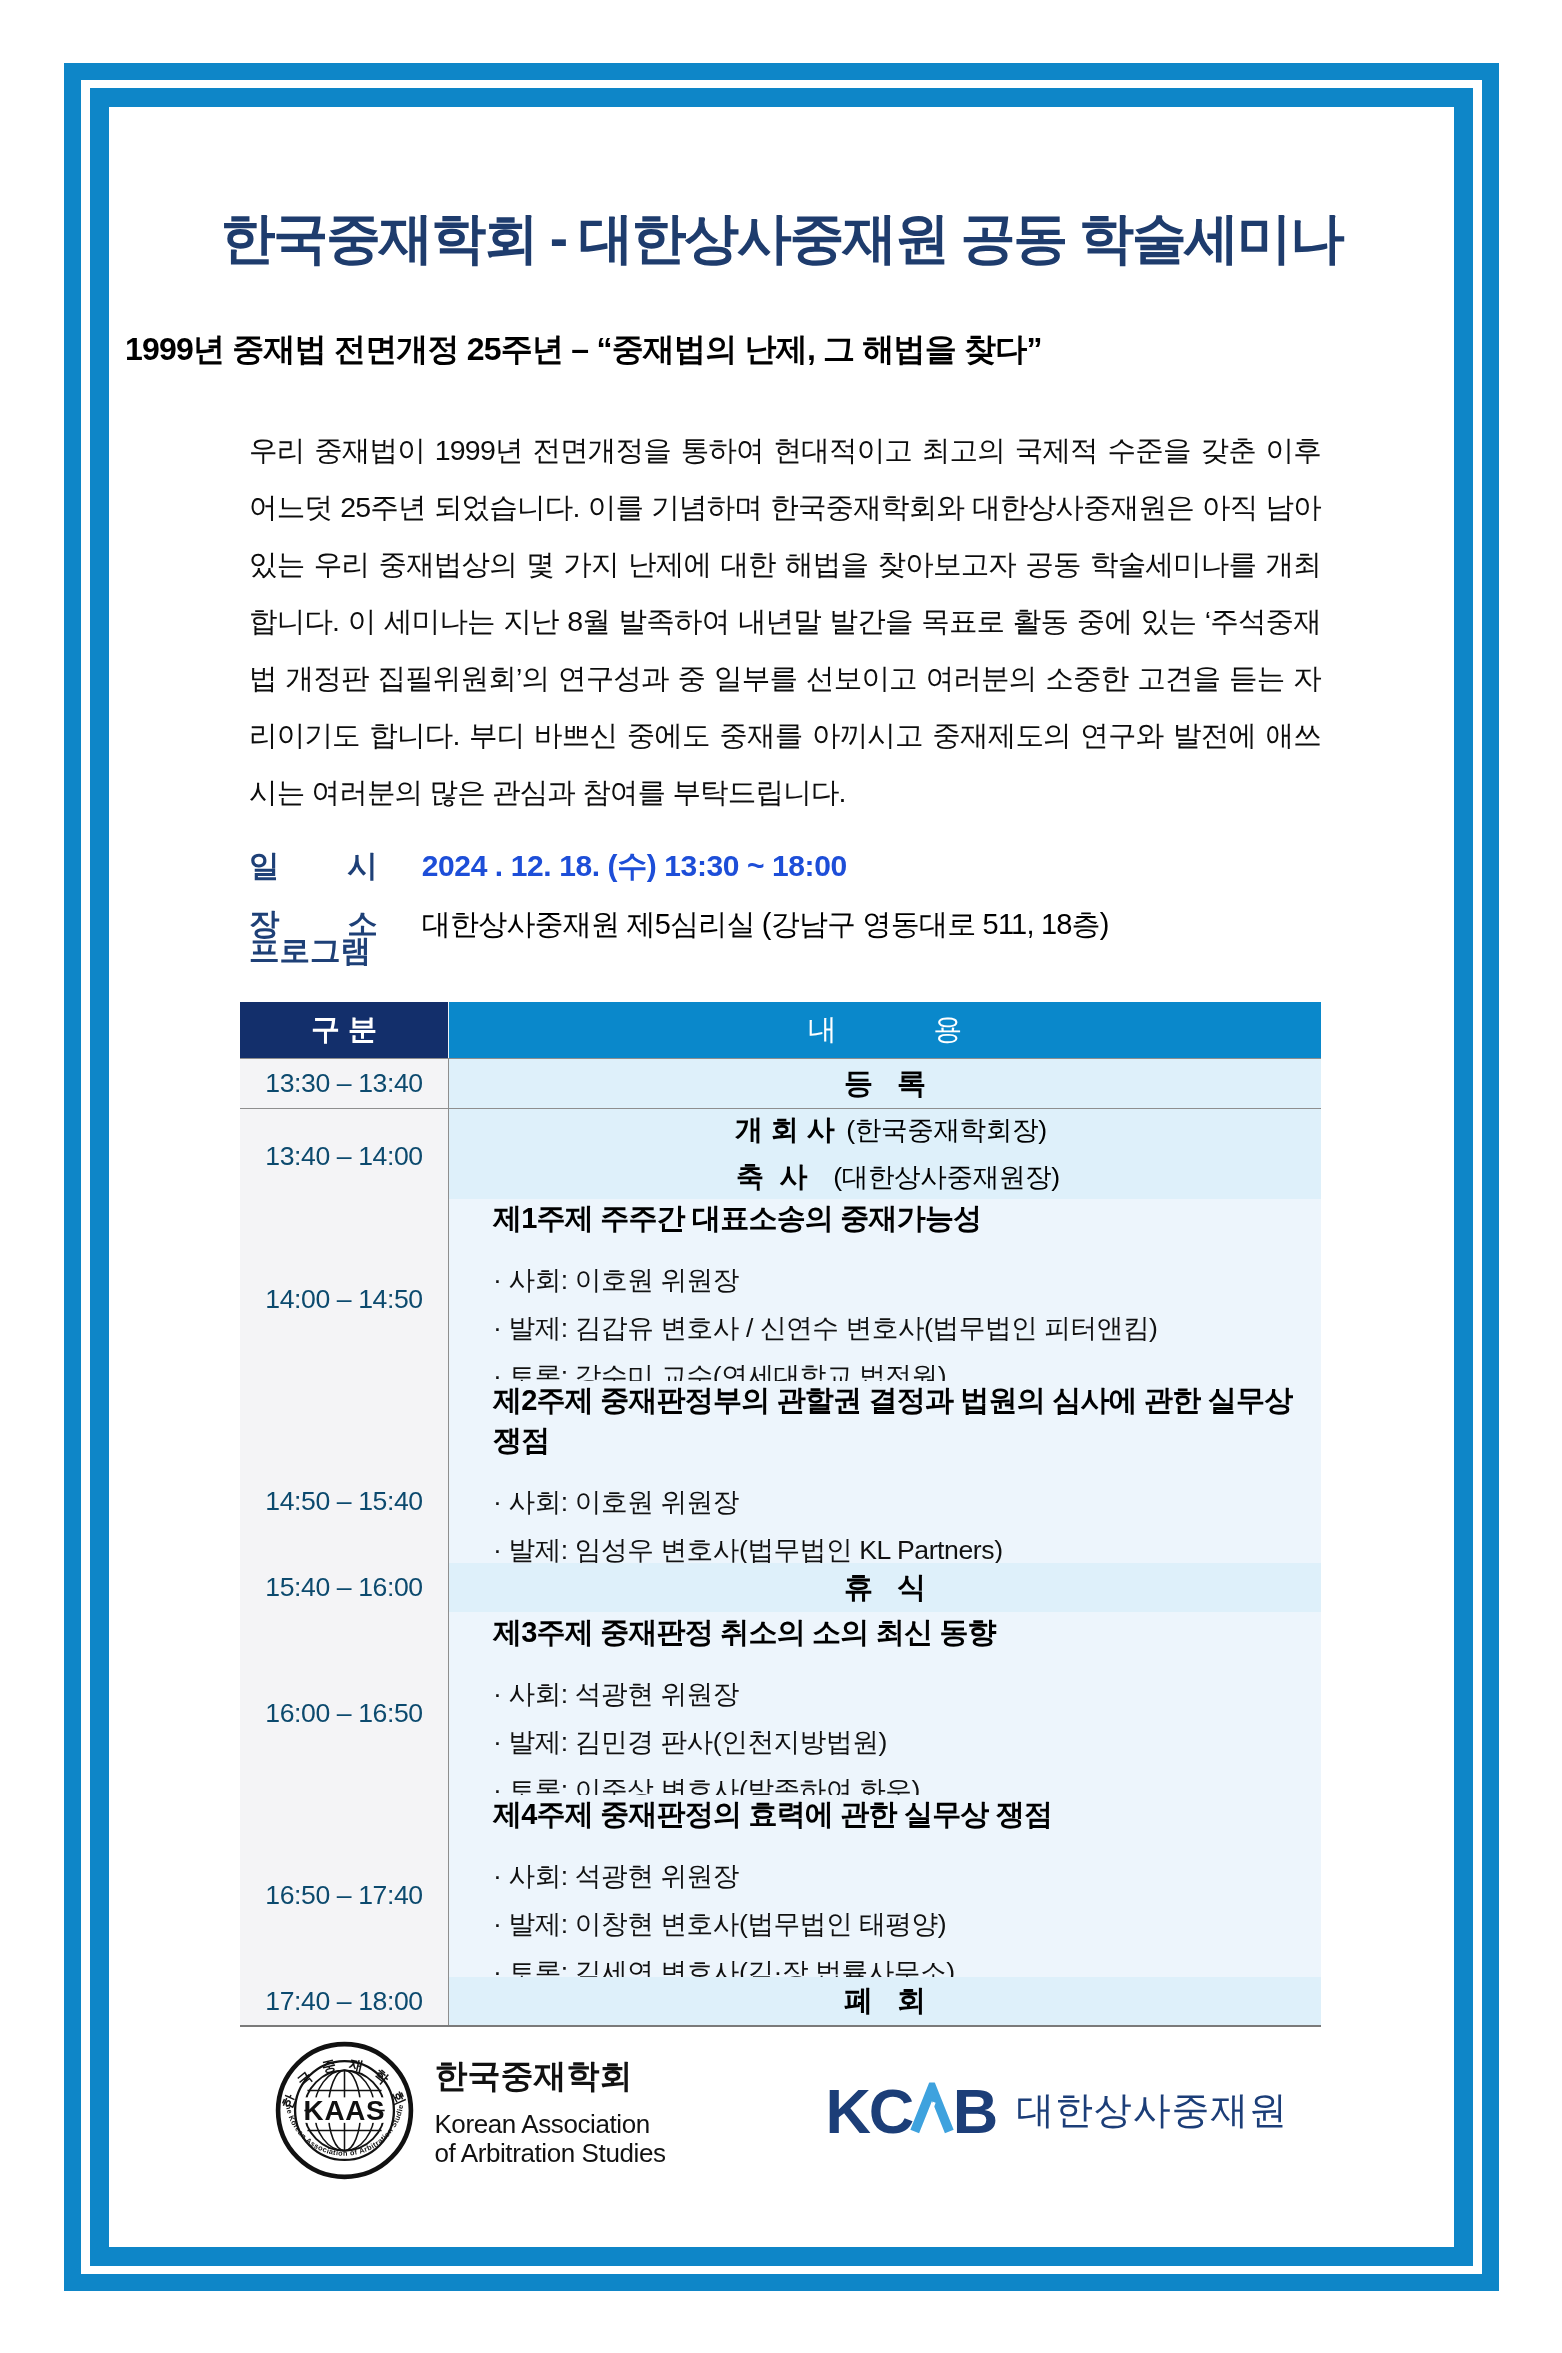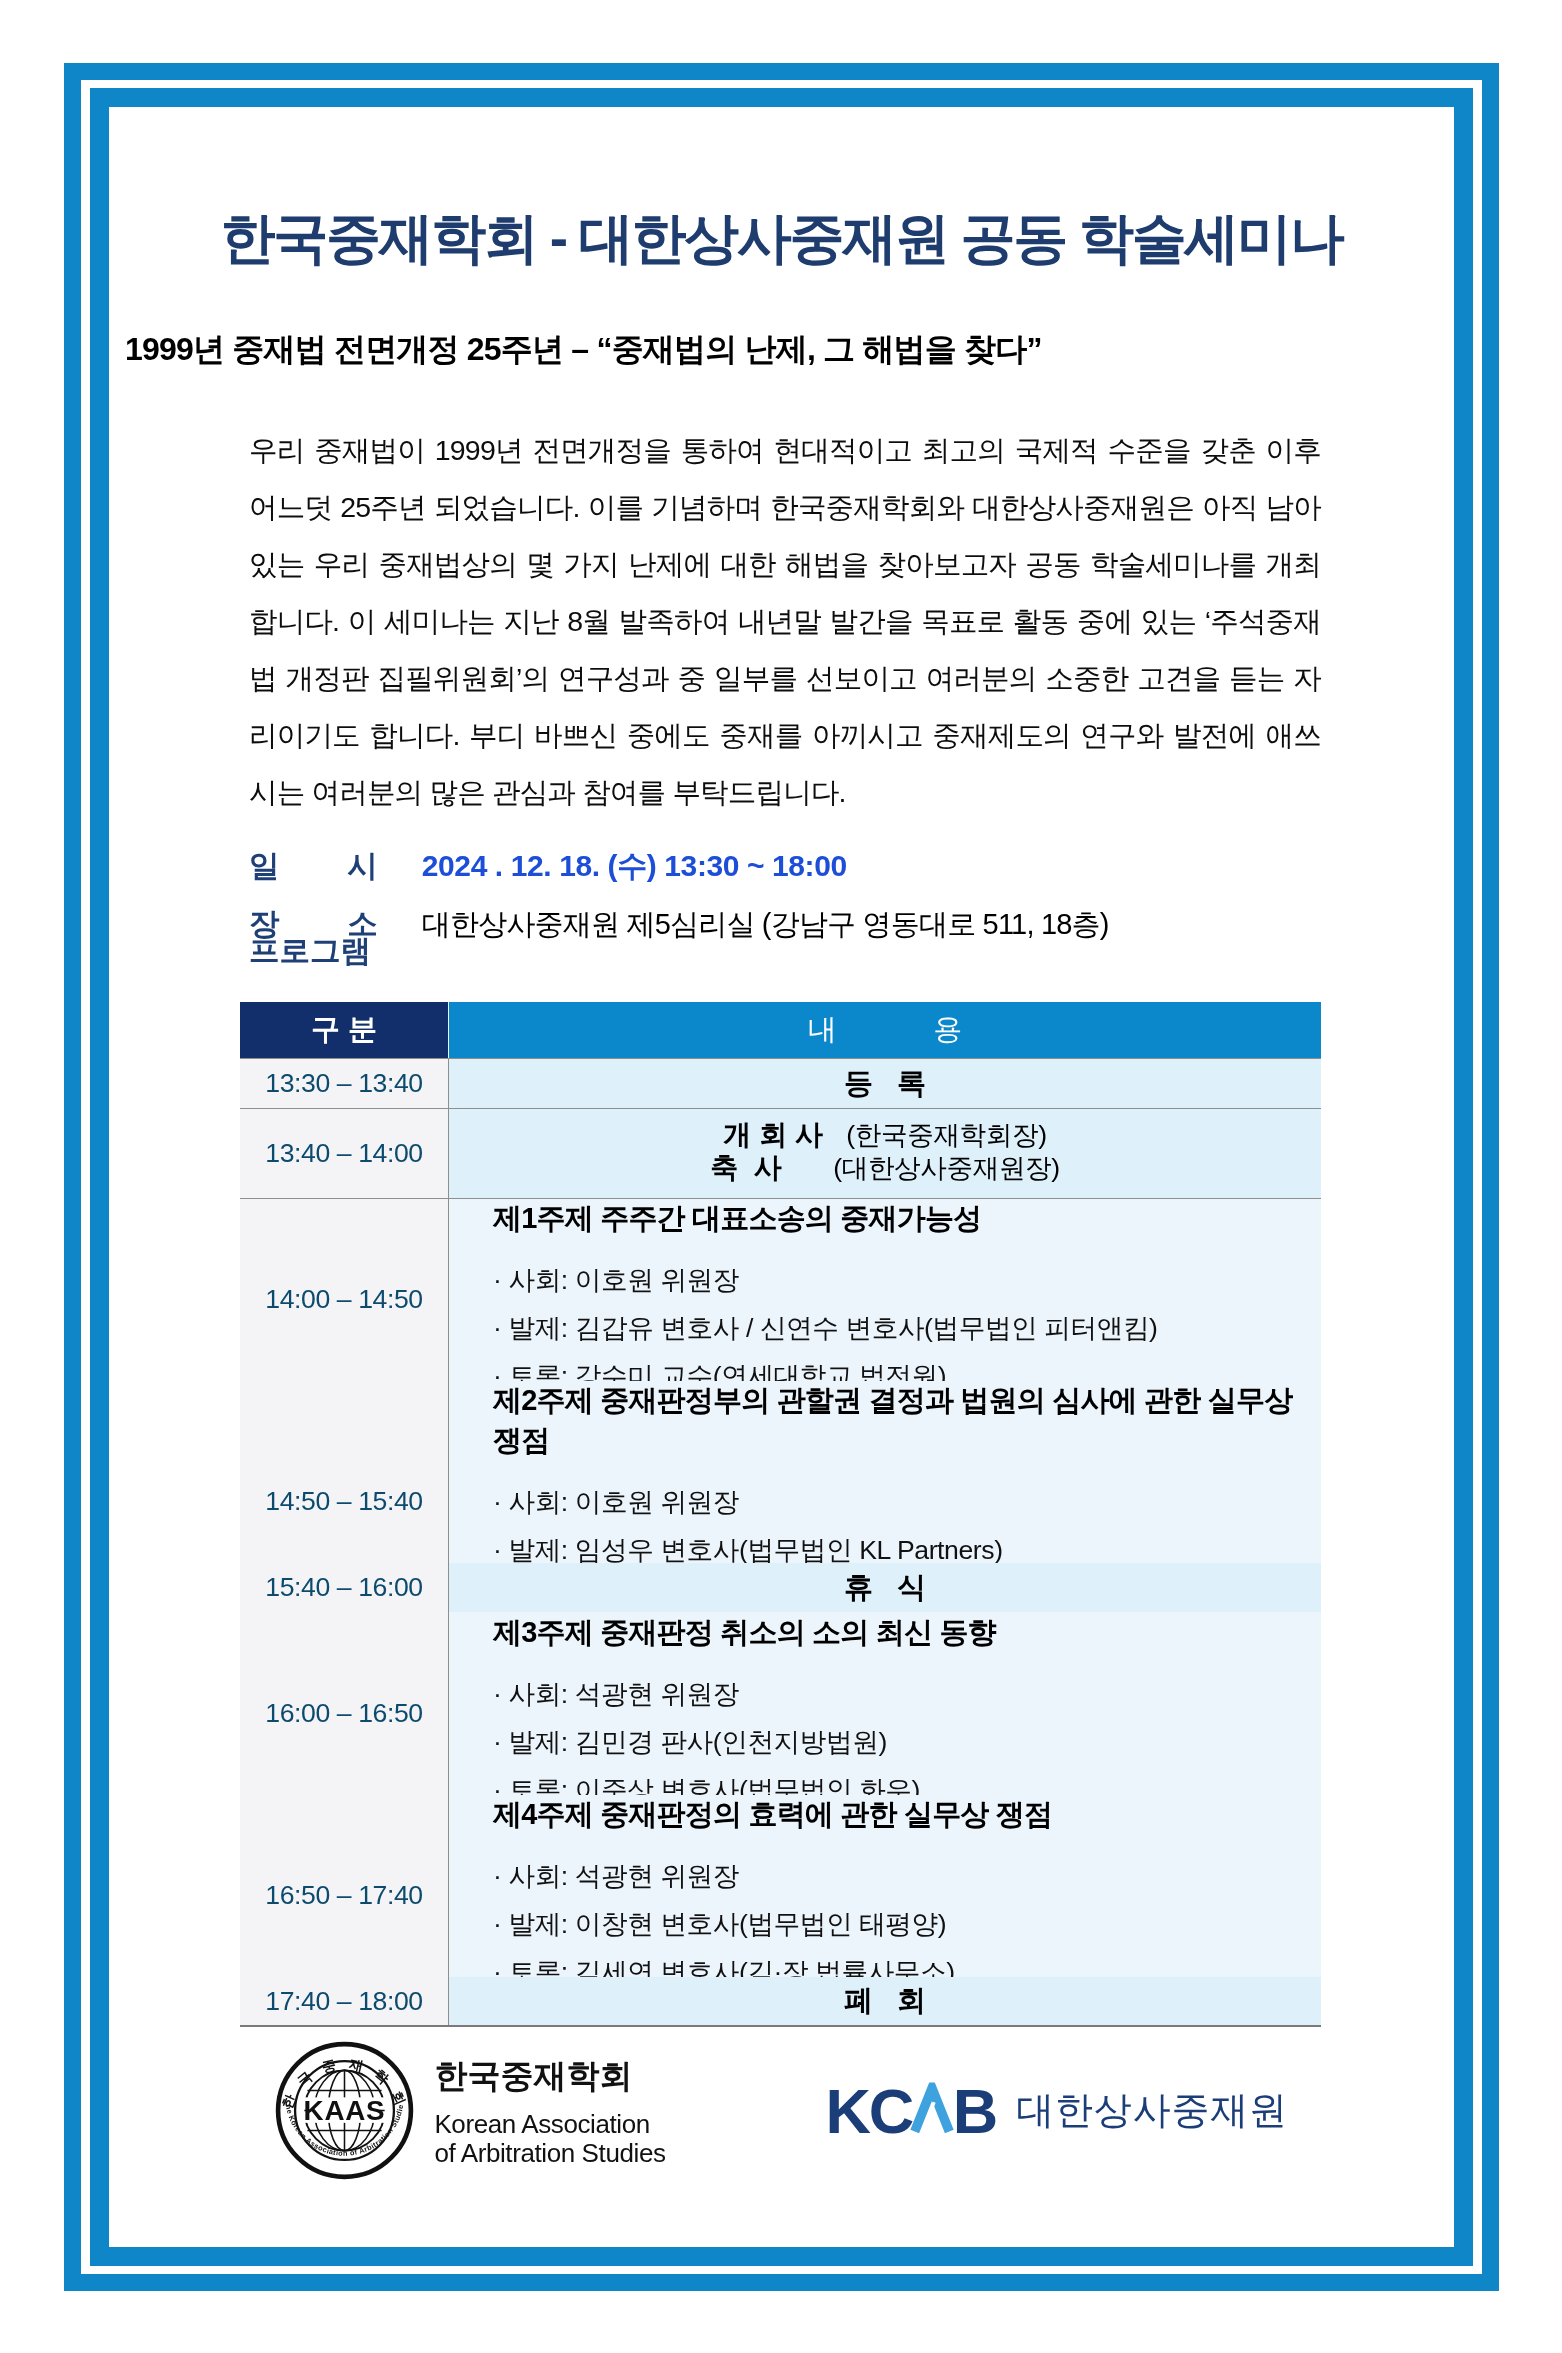--- a/index.html
+++ b/index.html
@@ -33,21 +33,21 @@
              font-size:26.6px;color:#0c4a6e;letter-spacing:-0.4px;}
   .cell-content{border-left:1.6px solid #8e8e8e;}
   .hrow{display:grid;grid-template-columns:208px 1fr;border-bottom:1.6px solid #8e8e8e;height:56px;}
   .hcell-time{background:#132f6b;color:#fff;font-size:29px;font-weight:700;
               display:flex;align-items:center;justify-content:center;white-space:pre;}
   .hcell-content{background:#0a88cb;color:#fff;font-size:29px;font-weight:400;
               display:flex;align-items:center;justify-content:center;white-space:pre;border-left:1.6px solid #eef3f7;}
   .c-simple{background:#def0fa;display:flex;align-items:center;justify-content:center;
             font-size:29px;font-weight:800;color:#000;white-space:pre;letter-spacing:0;}
   .c-speech{background:#def0fa;display:flex;flex-direction:column;align-items:center;justify-content:center;}
-  .speech-line{line-height:28px;white-space:pre;}
+  .speech-line{line-height:41px;white-space:pre;text-align:center;}
   .speech-name{display:inline-block;width:123px;font-size:28px;font-weight:800;color:#000;white-space:pre;}
   .speech-note{font-size:26.6px;font-weight:400;color:#000;letter-spacing:-0.4px;}
   .c-topic{background:#edf5fc;display:flex;flex-direction:column;justify-content:center;
            padding-left:44px;box-sizing:border-box;}
   .topic-heading{font-size:29px;font-weight:800;color:#000;letter-spacing:-0.8px;margin-bottom:17px;}
   .topic-item{font-size:26.6px;font-weight:400;color:#111;line-height:48px;letter-spacing:-0.4px;}
   .h63{height:49px;} .h114{height:89px;} .h232{height:181px;} .h62{height:48px;}
 
   
   .footer{position:absolute;left:0;right:0;top:2041px;display:flex;justify-content:center;
@@ -128,21 +128,21 @@
       <div class="cell-time">15:40 – 16:00</div>
       <div class="cell-content c-simple">휴   식</div>
     </div>
 
     <div class="prow h232">
       <div class="cell-time">16:00 – 16:50</div>
       <div class="cell-content c-topic">
         <div class="topic-heading">제3주제  중재판정 취소의 소의 최신 동향</div>
         <div class="topic-item">· 사회: 석광현 위원장</div>
         <div class="topic-item">· 발제: 김민경 판사(인천지방법원)</div>
-        <div class="topic-item">· 토론: 이준상 변호사(법무법인 화우)</div>
+        <div class="topic-item">· 토론: 이준상 변호사(발족하여 화우)</div>
       </div>
     </div>
 
     <div class="prow h232">
       <div class="cell-time">16:50 – 17:40</div>
       <div class="cell-content c-topic">
         <div class="topic-heading">제4주제  중재판정의 효력에 관한 실무상 쟁점</div>
         <div class="topic-item">· 사회: 석광현 위원장</div>
         <div class="topic-item">· 발제: 이창현 변호사(법무법인 태평양)</div>
         <div class="topic-item">· 토론: 김세연 변호사(김·장 법률사무소)</div>

